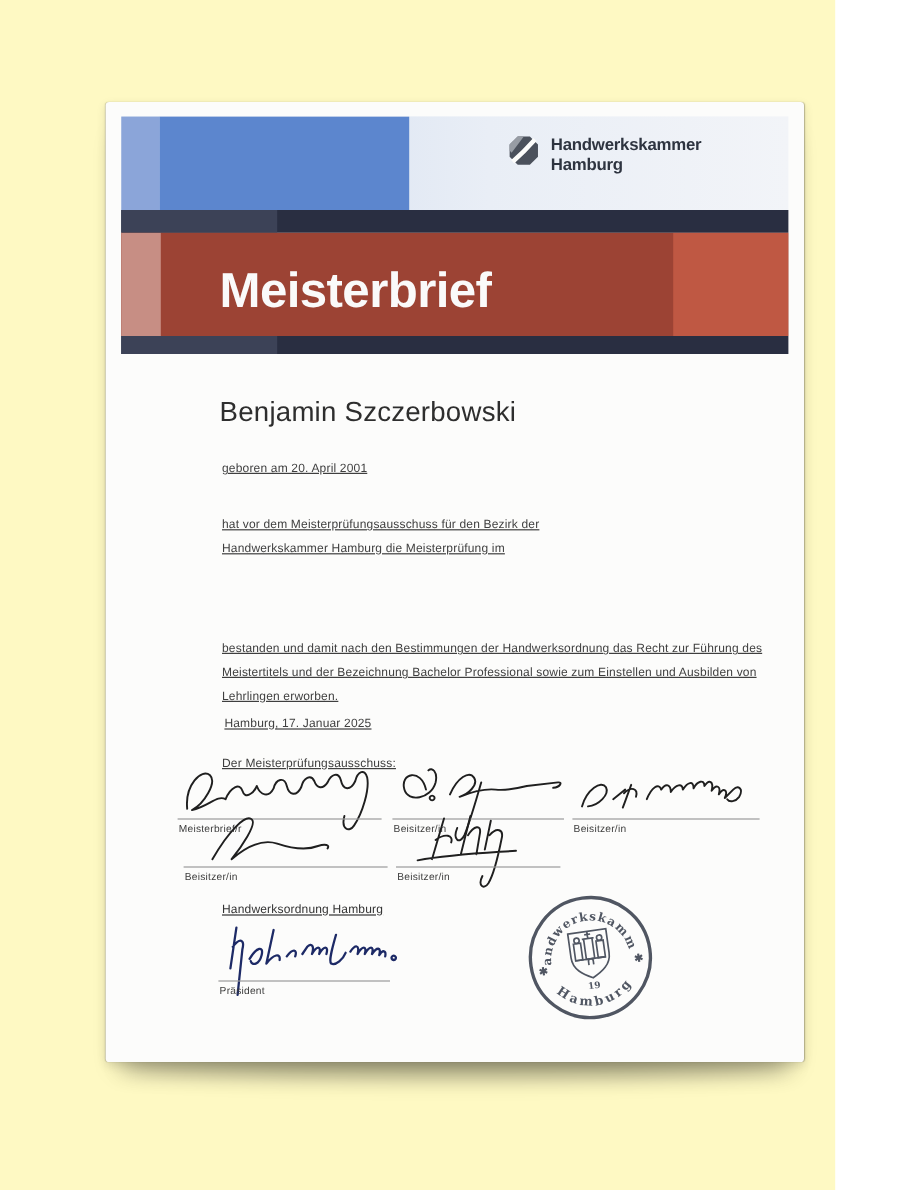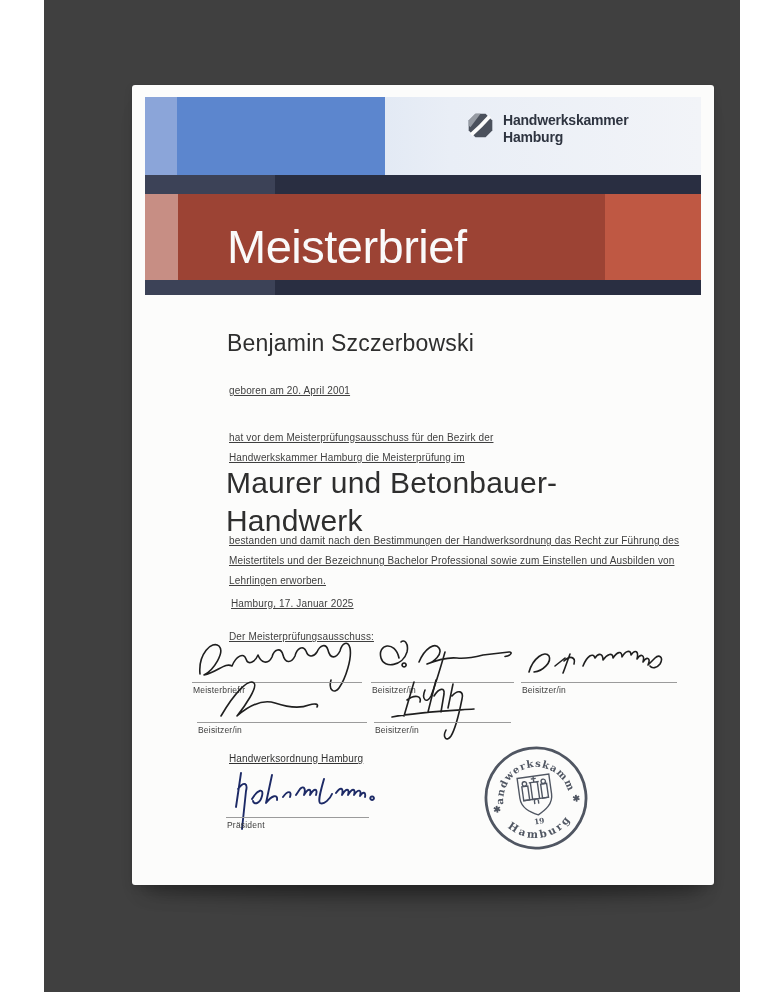--- a/index.html
+++ b/index.html
@@ -1,36 +1,36 @@
 <!DOCTYPE html>
 <html><head>
 <meta charset="utf-8">
 <style>
   html,body{margin:0;padding:0;background:#ffffff;width:768px;height:992px;
     font-family:"Liberation Sans", sans-serif; -webkit-font-smoothing:antialiased;}
-  .stage{position:relative;width:696px;height:992px;overflow:hidden;background:#404040;margin-left:44px;}
+  .stage{position:relative;width:696px;height:992px;overflow:hidden;background:#fef9c3;}
   .page-shadow{position:absolute;left:100px;top:876px;width:560px;height:22px;
     background:rgba(0,0,0,.28);border-radius:50%;filter:blur(9px);}
   .page{position:absolute;left:88px;top:85px;width:582px;height:800px;
     background:#fcfcfb;border-radius:3px;
     box-shadow:0 0 1px rgba(0,0,0,.25), 0 3px 8px rgba(0,0,0,.10), 0 16px 20px -12px rgba(0,0,0,.28);}
   
   .band{position:absolute;left:13px;width:556px;overflow:hidden;}
   .band-blue{top:12px;height:78px;background:linear-gradient(to right,#cddaee 0%,#e9eef6 55%,#f2f4f8 100%);}
   .blue-strip{position:absolute;top:0;bottom:0;left:0;width:32px;background:#8ba5d9;}
   .blue-main{position:absolute;top:0;bottom:0;left:32px;width:208px;background:#5c86ce;}
   .band-navy{height:19px;background:#292e41;}
   .navy-top{top:90px;}
   .navy-bottom{top:195px;height:15px;}
   .navy-light-seg{position:absolute;top:0;bottom:0;left:0;width:130px;background:#3c4257;}
   .band-red{top:109px;height:86px;background:#9c4334;}
   .red-pink-seg{position:absolute;top:0;bottom:0;left:0;width:33px;background:#c78e84;}
   .red-orange-seg{position:absolute;top:0;bottom:0;left:460px;right:0;background:#bf5843;}
   .cert-title{position:absolute;left:95px;top:134px;color:#fafafa;
-    font-size:47px;font-weight:normal;letter-spacing:-.5px;}
+    font-size:41px;font-weight:bold;letter-spacing:-.5px;}
   
   .logo{position:absolute;left:335px;top:27px;display:flex;gap:9px;align-items:flex-start;}
   .logo-text{font-size:14px;font-weight:bold;color:#2e3440;line-height:1.18;letter-spacing:-.2px;}
   
   .t-name{position:absolute;left:95px;top:245px;font-size:23px;color:#2e2e2e;letter-spacing:.2px;}
   .t-small{position:absolute;font-size:10px;color:#3f3f3f;white-space:nowrap;letter-spacing:.15px;text-decoration:underline;}
   .t-trade{position:absolute;left:94px;top:379px;font-size:30px;color:#2e2e2e;line-height:38px;letter-spacing:.2px;}
   
   .sig{position:absolute;height:46px;}
   .sig-line{position:absolute;left:0;right:0;top:46px;border-top:1px solid #9b9b9b;}
@@ -83,24 +83,20 @@
     <div class="band band-navy navy-bottom">
       <div class="navy-light-seg"></div>
     </div>
 
     <div class="t-name">Benjamin Szczerbowski</div>
     <div class="t-small" style="left:97px;top:300px;">geboren am 20. April 2001</div>
 
     <div class="t-small" style="left:97px;top:347px;">hat vor dem Meisterprüfungsausschuss für den Bezirk der</div>
     <div class="t-small" style="left:97px;top:367px;">Handwerkskammer Hamburg die Meisterprüfung im</div>
 
-    <div class="t-trade">
-      <div>Maurer und Betonbauer-</div>
-      <div>Handwerk</div>
-    </div>
 
     <div class="t-small" style="left:97px;top:450px;">bestanden und damit nach den Bestimmungen der Handwerksordnung das Recht zur Führung des</div>
     <div class="t-small" style="left:97px;top:470px;">Meistertitels und der Bezeichnung Bachelor Professional sowie zum Einstellen und Ausbilden von</div>
     <div class="t-small" style="left:97px;top:490px;">Lehrlingen erworben.</div>
 
     <div class="t-small" style="left:99px;top:513px;">Hamburg, 17. Januar 2025</div>
     <div class="t-small" style="left:97px;top:546px;text-align:right;">Der Meisterprüfungsausschuss:</div>
 
     <div class="sig" style="left:60px;top:551px;width:170px;">
       <svg class="scribble" width="170" height="78" viewBox="0 0 170 78">

